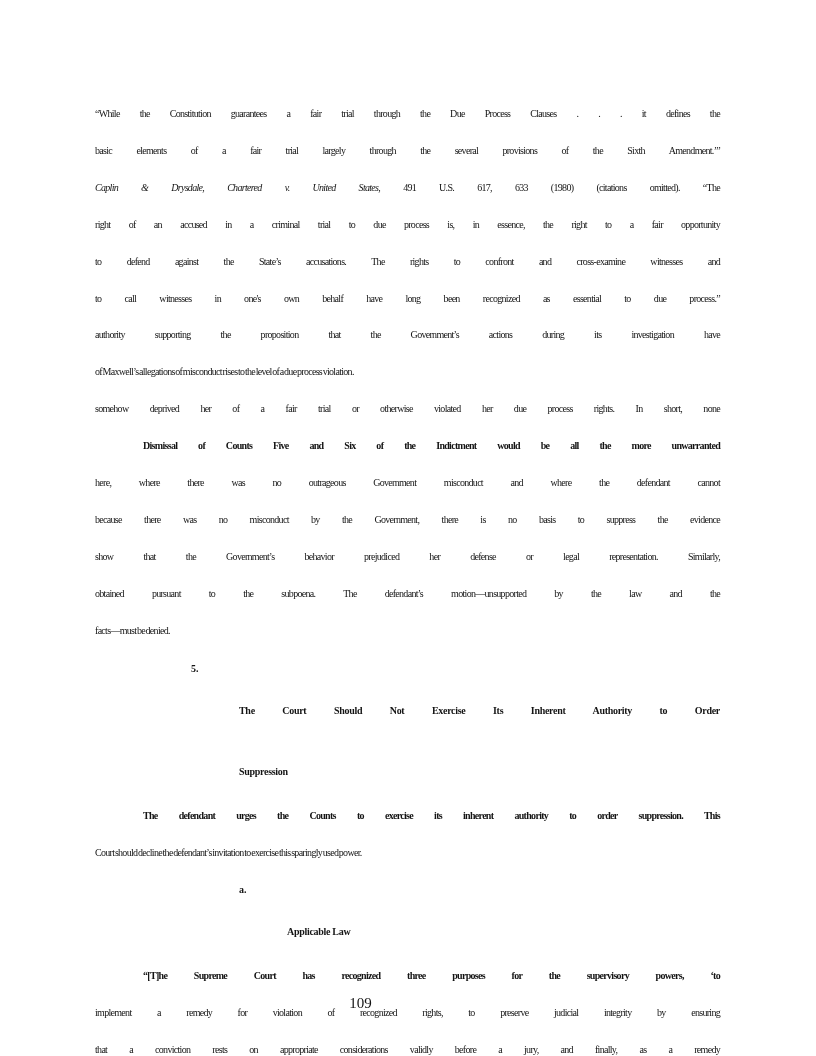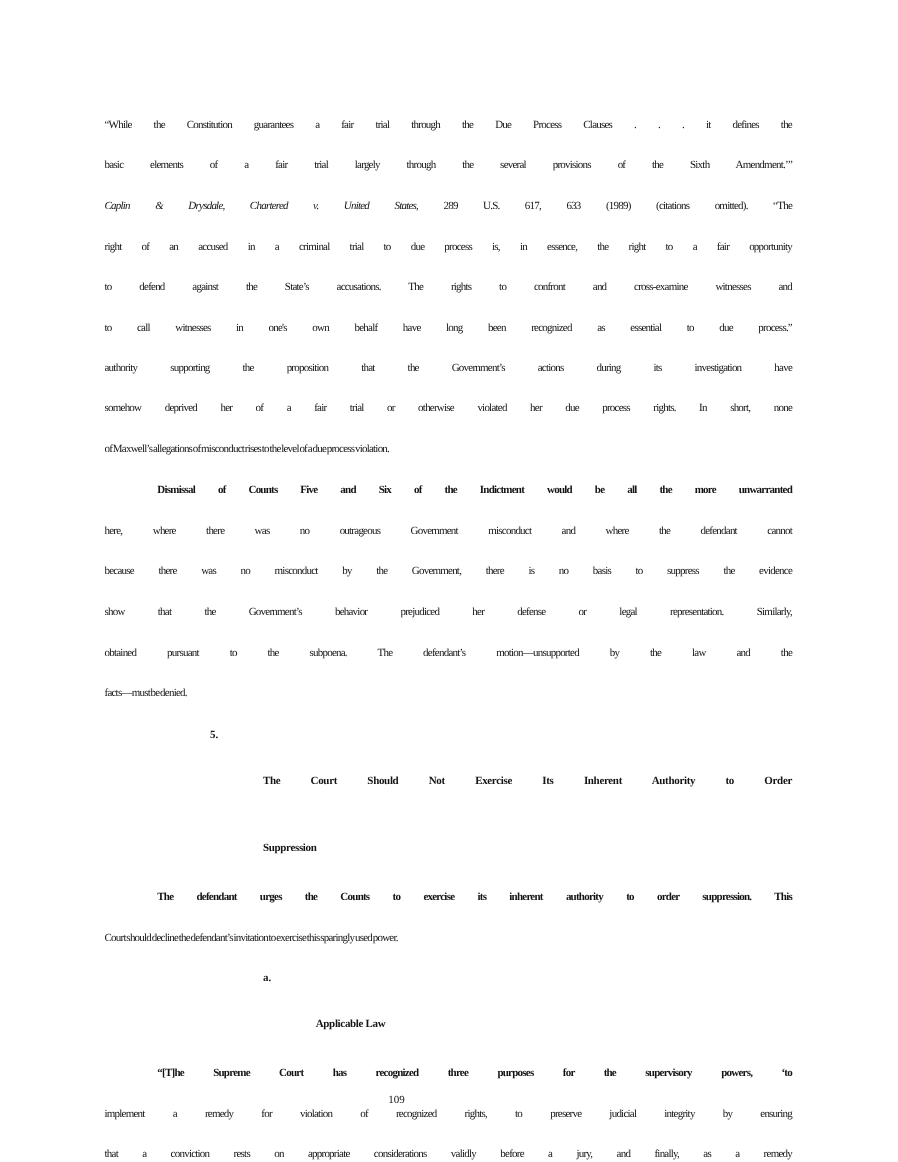--- a/index.html
+++ b/index.html
@@ -57,38 +57,38 @@
   .hline.just {
     text-align: justify;
     text-align-last: justify;
     text-justify: inter-word;
   }
   .footer {
     position: absolute;
     top: 995px; left: 0;
     width: 721px;
     text-align: center;
-    font-size: 10px;
+    font-size: 15px;
     color: #141414;
   }
 </style>
 </head>
 <body>
 
 <div class="page">
   <div class="content">
       <div class="tline just"><span>“While the Constitution guarantees a fair trial through the Due Process Clauses . . . it defines the</span></div>
       <div class="tline just"><span>basic elements of a fair trial largely through the several provisions of the Sixth Amendment.’”</span></div>
-      <div class="tline just"><em>Caplin &amp; Drysdale, Chartered v. United States</em><span>, 289 U.S. 617, 633 (1989) (citations omitted). “The</span></div>
+      <div class="tline just"><em>Caplin &amp; Drysdale, Chartered v. United States</em><span>, 491 U.S. 617, 633 (1980) (citations omitted). “The</span></div>
       <div class="tline just"><span>right of an accused in a criminal trial to due process is, in essence, the right to a fair opportunity</span></div>
       <div class="tline just"><span>to defend against the State’s accusations. The rights to confront and cross-examine witnesses and</span></div>
       <div class="tline just"><span>to call witnesses in one's own behalf have long been recognized as essential to due process.”</span></div>
       <div class="tline just"><span>authority supporting the proposition that the Government’s actions during its investigation have</span></div>
+      <div class="tline"><span>of Maxwell’s allegations of misconduct rises to the level of a due process violation.</span></div>
       <div class="tline just"><span>somehow deprived her of a fair trial or otherwise violated her due process rights. In short, none</span></div>
-      <div class="tline"><span>of Maxwell’s allegations of misconduct rises to the level of a due process violation.</span></div>
       <div class="tline just ind"><span>Dismissal of Counts Five and Six of the Indictment would be all the more unwarranted</span></div>
       <div class="tline just"><span>here, where there was no outrageous Government misconduct and where the defendant cannot</span></div>
       <div class="tline just"><span>because there was no misconduct by the Government, there is no basis to suppress the evidence</span></div>
       <div class="tline just"><span>show that the Government’s behavior prejudiced her defense or legal representation. Similarly,</span></div>
       <div class="tline just"><span>obtained pursuant to the subpoena. The defendant’s motion—unsupported by the law and the</span></div>
       <div class="tline"><span>facts—must be denied.</span></div>
       <div class="h1">
         <span class="hnum">5.</span>
         <div class="htext">
           <div class="hline just">The Court Should Not Exercise Its Inherent Authority to Order</div>

